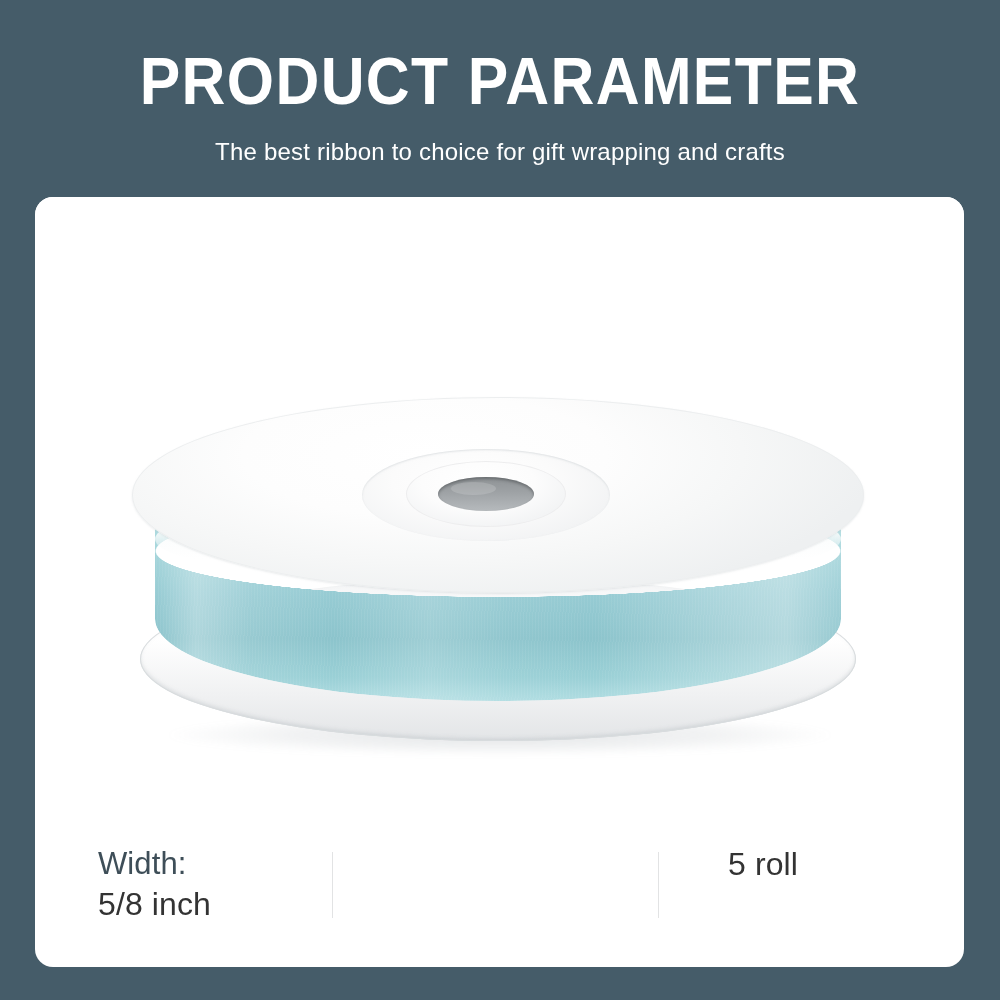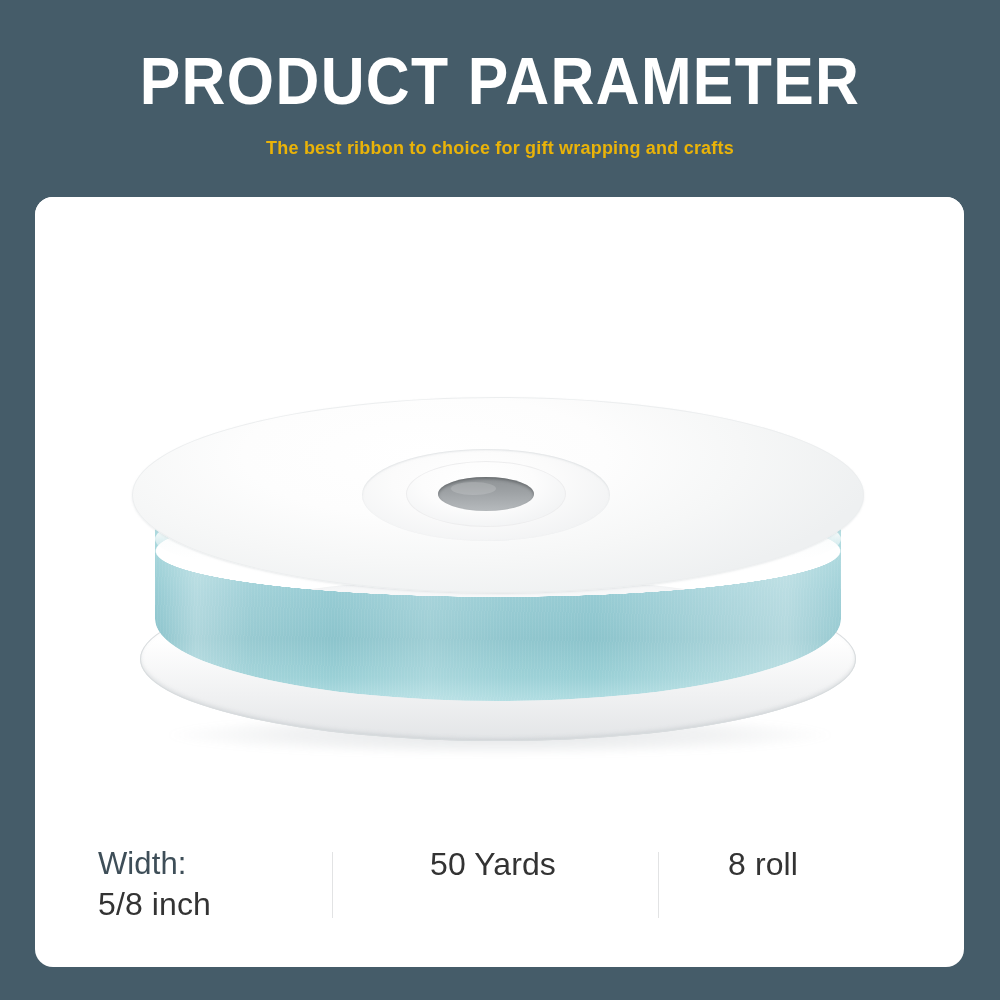--- a/index.html
+++ b/index.html
@@ -35,24 +35,24 @@
     color:#ffffff;
     white-space:nowrap;
     transform:scaleX(0.92);
     transform-origin:center top;
   }
 
   .subtitle {
     position:absolute;
     left:0; top:138px;
     width:1000px;
-    font-size:18px;
-    font-weight:bold;
+    font-size:24px;
+    font-weight:normal;
     letter-spacing:0.2px;
-    color:#eab308;
+    color:#ffffff;
     white-space:nowrap;
   }
 
   
   .card {
     position:absolute;
     left:35px; top:197px;
     width:929px; height:770px;
     background:#ffffff;
     border-radius:18px;
@@ -300,23 +300,22 @@
   <div class="specs">
 
     <div class="spec spec-1">
       <div class="spec-label">Width:</div>
       <div class="spec-value">5/8 inch</div>
     </div>
 
     <div class="spec-divider div-1"></div>
 
     <div class="spec spec-2">
-      <div class="spec-value">50 Yards</div>
     </div>
 
     <div class="spec-divider div-2"></div>
 
     <div class="spec spec-3">
-      <div class="spec-value">8 roll</div>
+      <div class="spec-value">5 roll</div>
     </div>
 
   </div>
 </div>
 
 </body></html>

